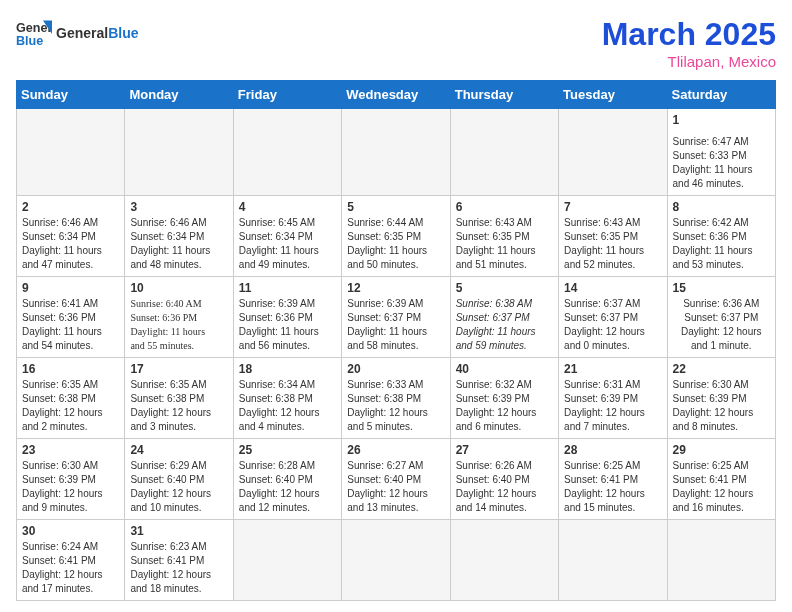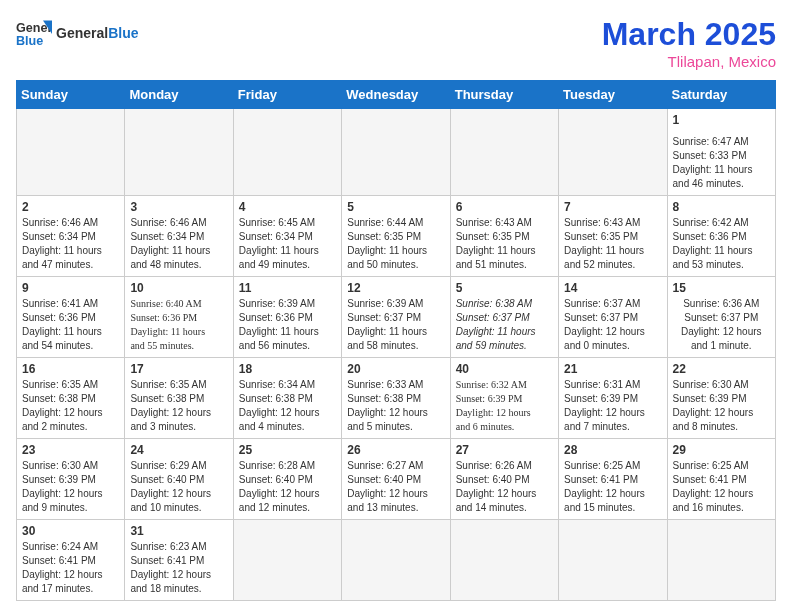--- a/index.html
+++ b/index.html
@@ -251,21 +251,21 @@
         </td>
         <td>
           <span class="day-num">20</span>
           <div class="day-info" style="white-space: pre-line;">Sunrise: 6:33 AM
 Sunset: 6:38 PM
 Daylight: 12 hours
 and 5 minutes.</div>
         </td>
         <td>
           <span class="day-num">40</span>
-          <div class="day-info" style="white-space: pre-line; font-family: Liberation Serif, serif;">Sunrise: 6:32 AM
+          <div class="day-info" style="white-space: pre-line;">Sunrise: 6:32 AM
 Sunset: 6:39 PM
 Daylight: 12 hours
 and 6 minutes.</div>
         </td>
         <td>
           <span class="day-num">21</span>
           <div class="day-info" style="white-space: pre-line;">Sunrise: 6:31 AM
 Sunset: 6:39 PM
 Daylight: 12 hours
 and 7 minutes.</div>

